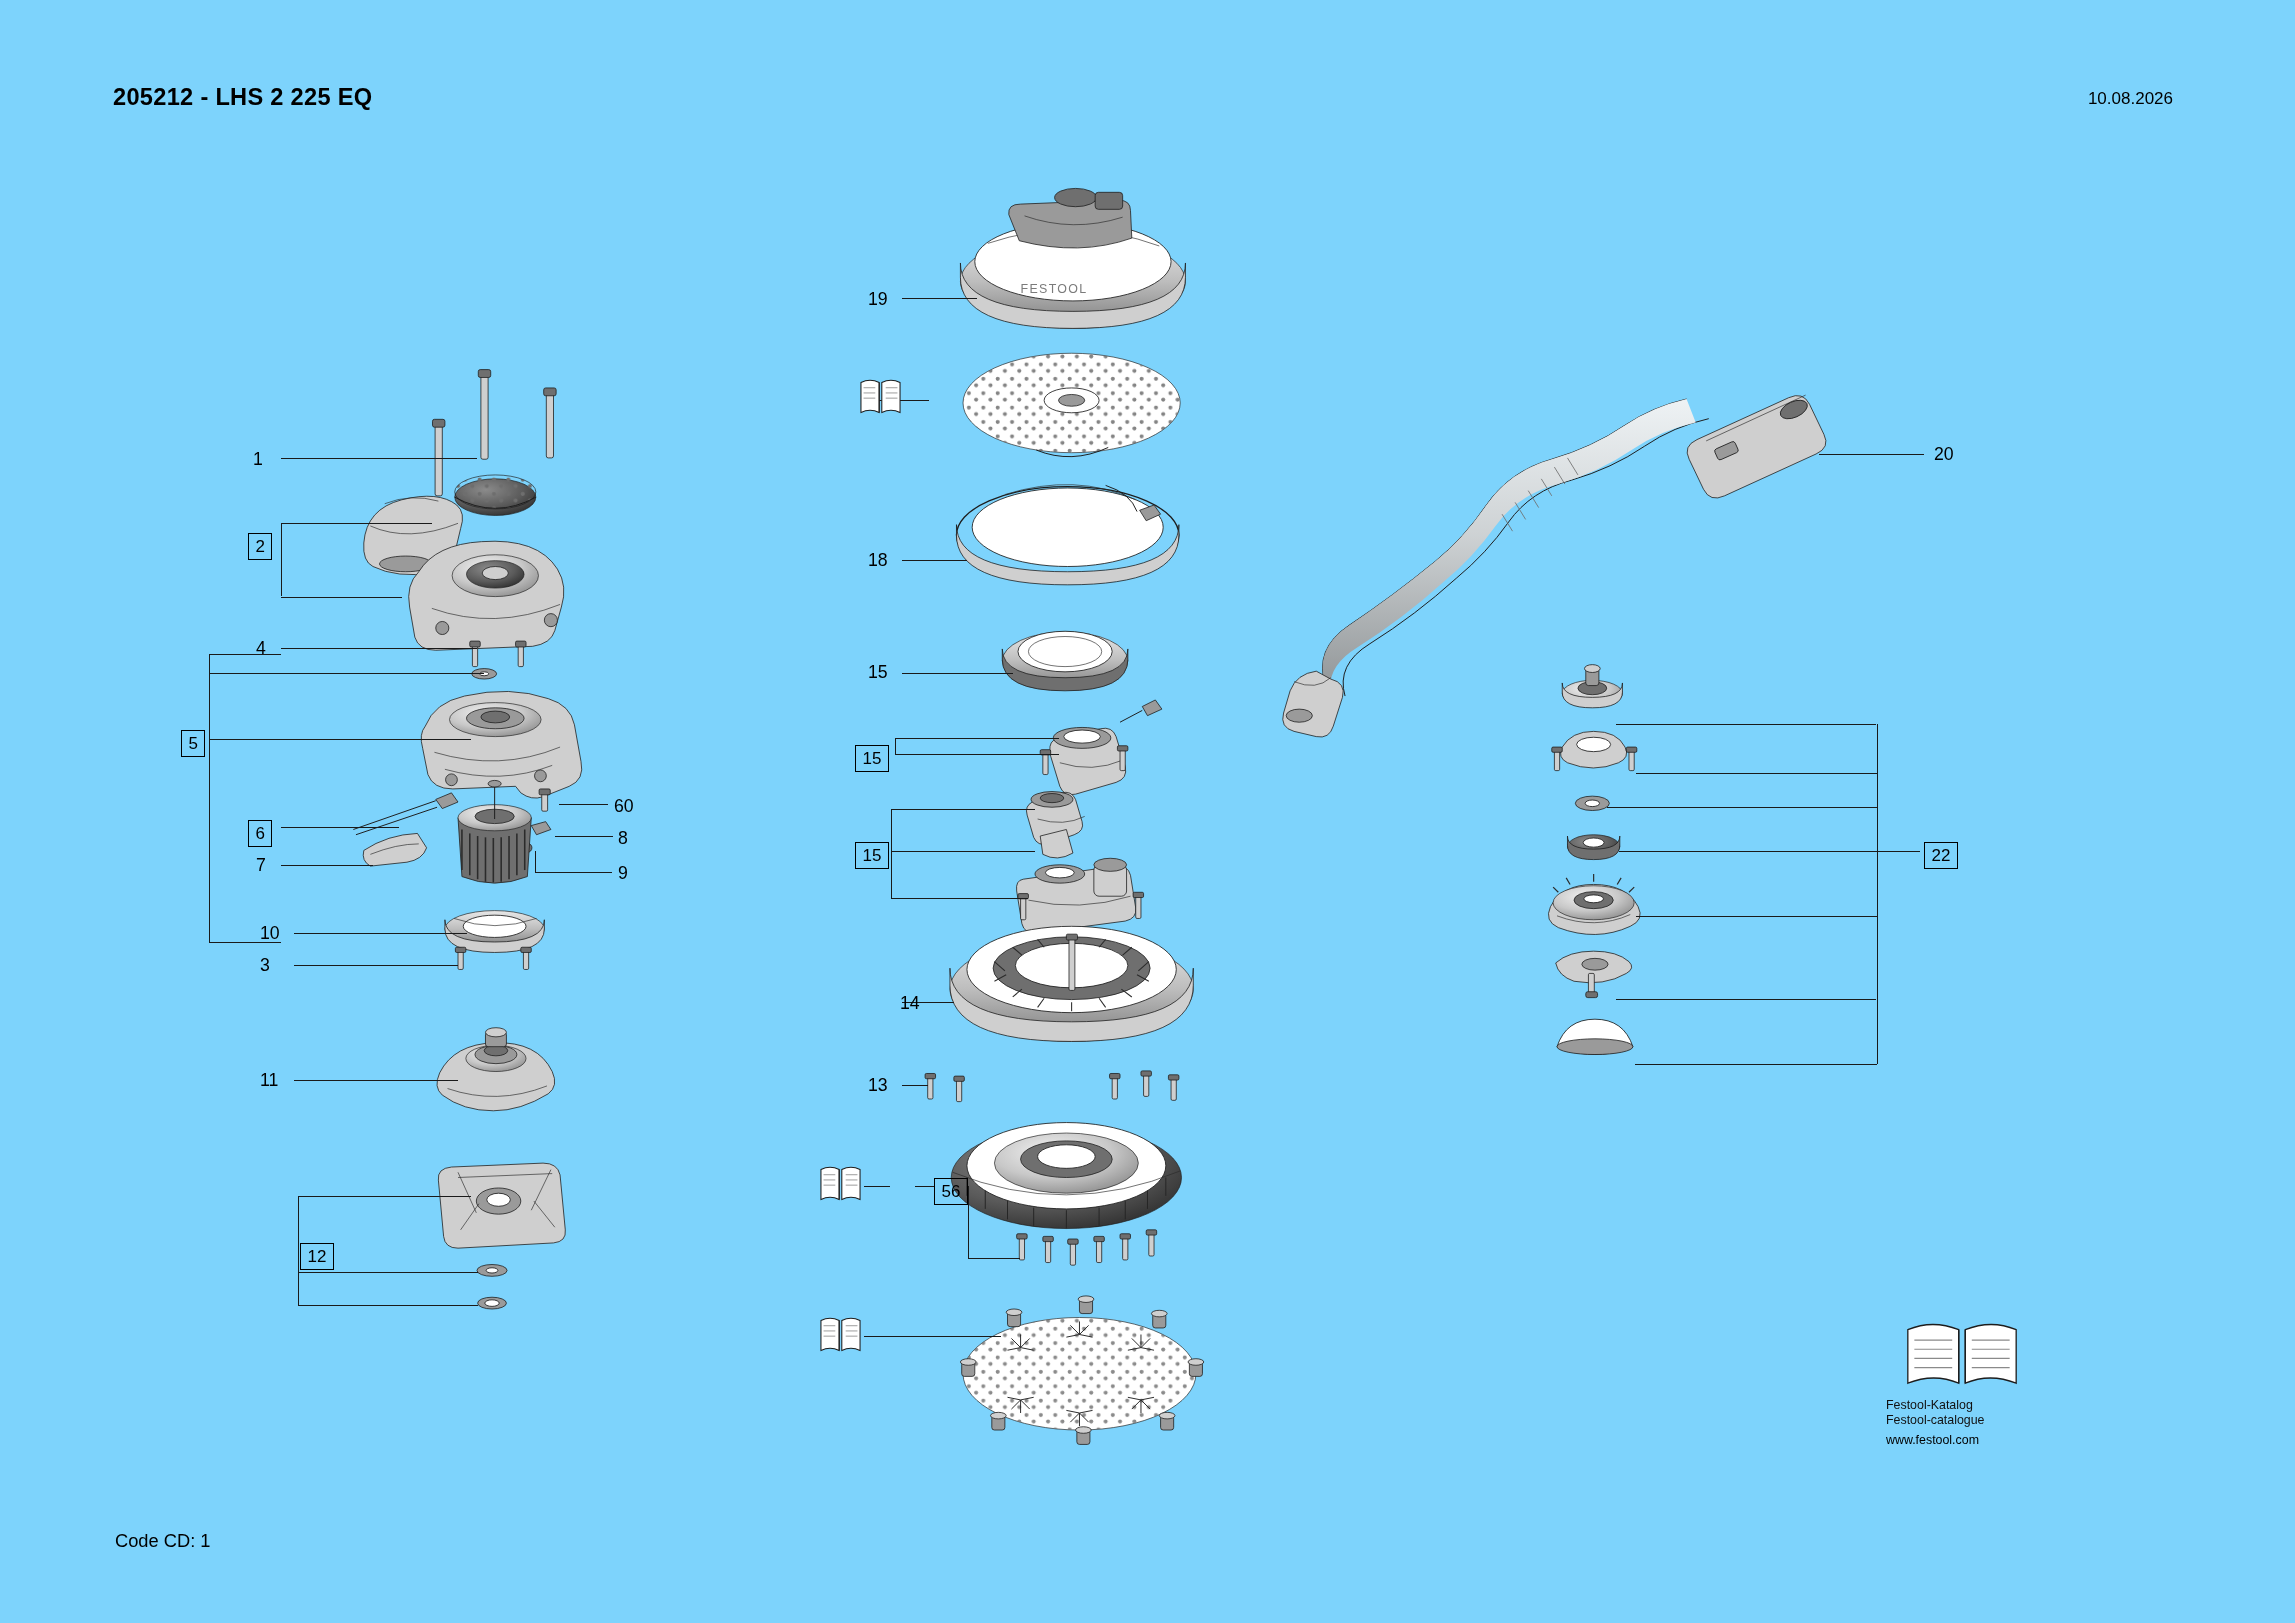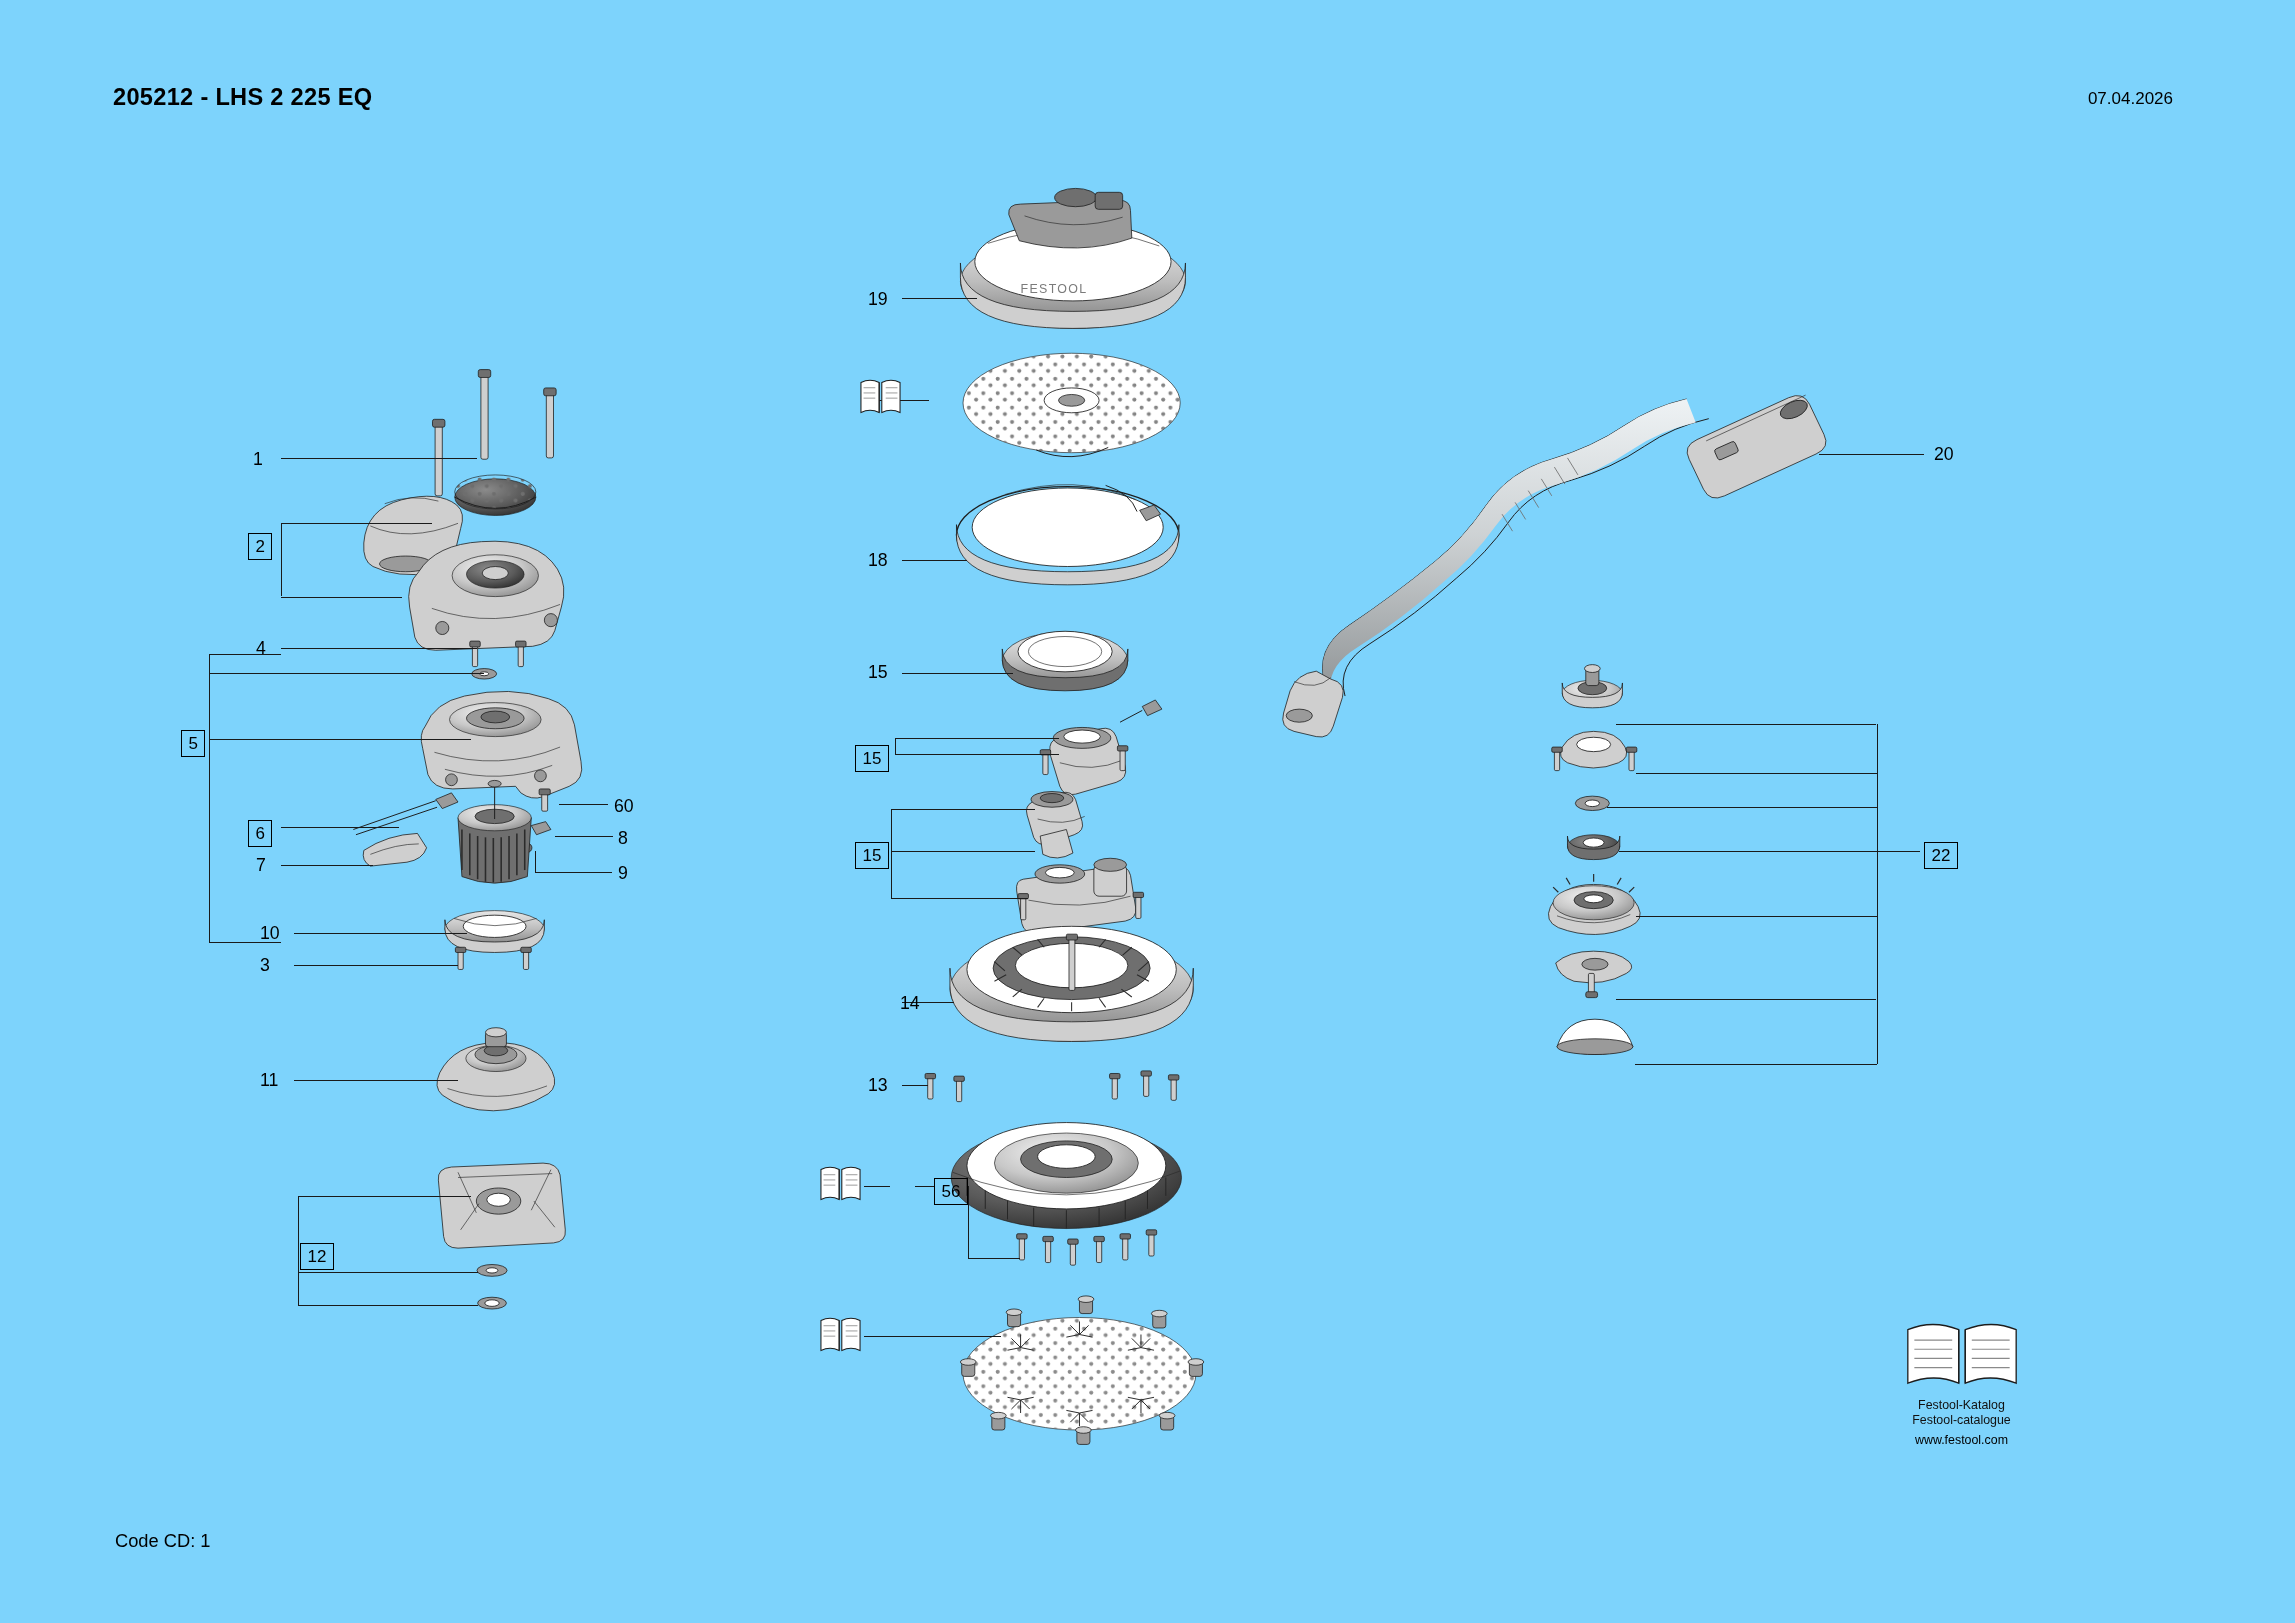--- a/index.html
+++ b/index.html
@@ -42,21 +42,21 @@
     top: 1530px;
     font-size: 18.3px;
     white-space: nowrap;
   }
   
   #catalogue-stamp {
     position: absolute;
     left: 1886px;
     top: 1315px;
     width: 151px;
-    text-align: center;
+    text-align: left;
   }
   #catalogue-stamp .cat-lines {
     font-size: 12.4px;
     line-height: 1.25;
     margin-top: 3.9px;
     color: #111;
   }
   #catalogue-stamp .cat-url {
     font-size: 12.4px;
     margin-top: 4.6px;
@@ -97,21 +97,21 @@
   .fl-md { fill: #9a9a9a; stroke: #1d1d1d; stroke-width: 1.2; }
   .fl-lt { fill: #cfcfcf; stroke: #1d1d1d; stroke-width: 1.2; }
   .fl-wh { fill: #ffffff; stroke: #1d1d1d; stroke-width: 1.3; }
 </style>
 </head>
 <body>
 
 <div id="page">
 
   <div id="doc-title">205212 - LHS 2 225 EQ</div>
-  <div id="doc-date">07.04.2026</div>
+  <div id="doc-date">10.08.2026</div>
   <div id="doc-footer">Code CD: 1</div>
 
   <svg id="art" viewBox="0 0 3508 2481">
 
     <defs>
       <radialGradient id="gMet" cx="40%" cy="32%" r="75%">
         <stop offset="0%" stop-color="#f2f2f2"></stop>
         <stop offset="55%" stop-color="#c8c8c8"></stop>
         <stop offset="100%" stop-color="#8d8d8d"></stop>
       </radialGradient>

